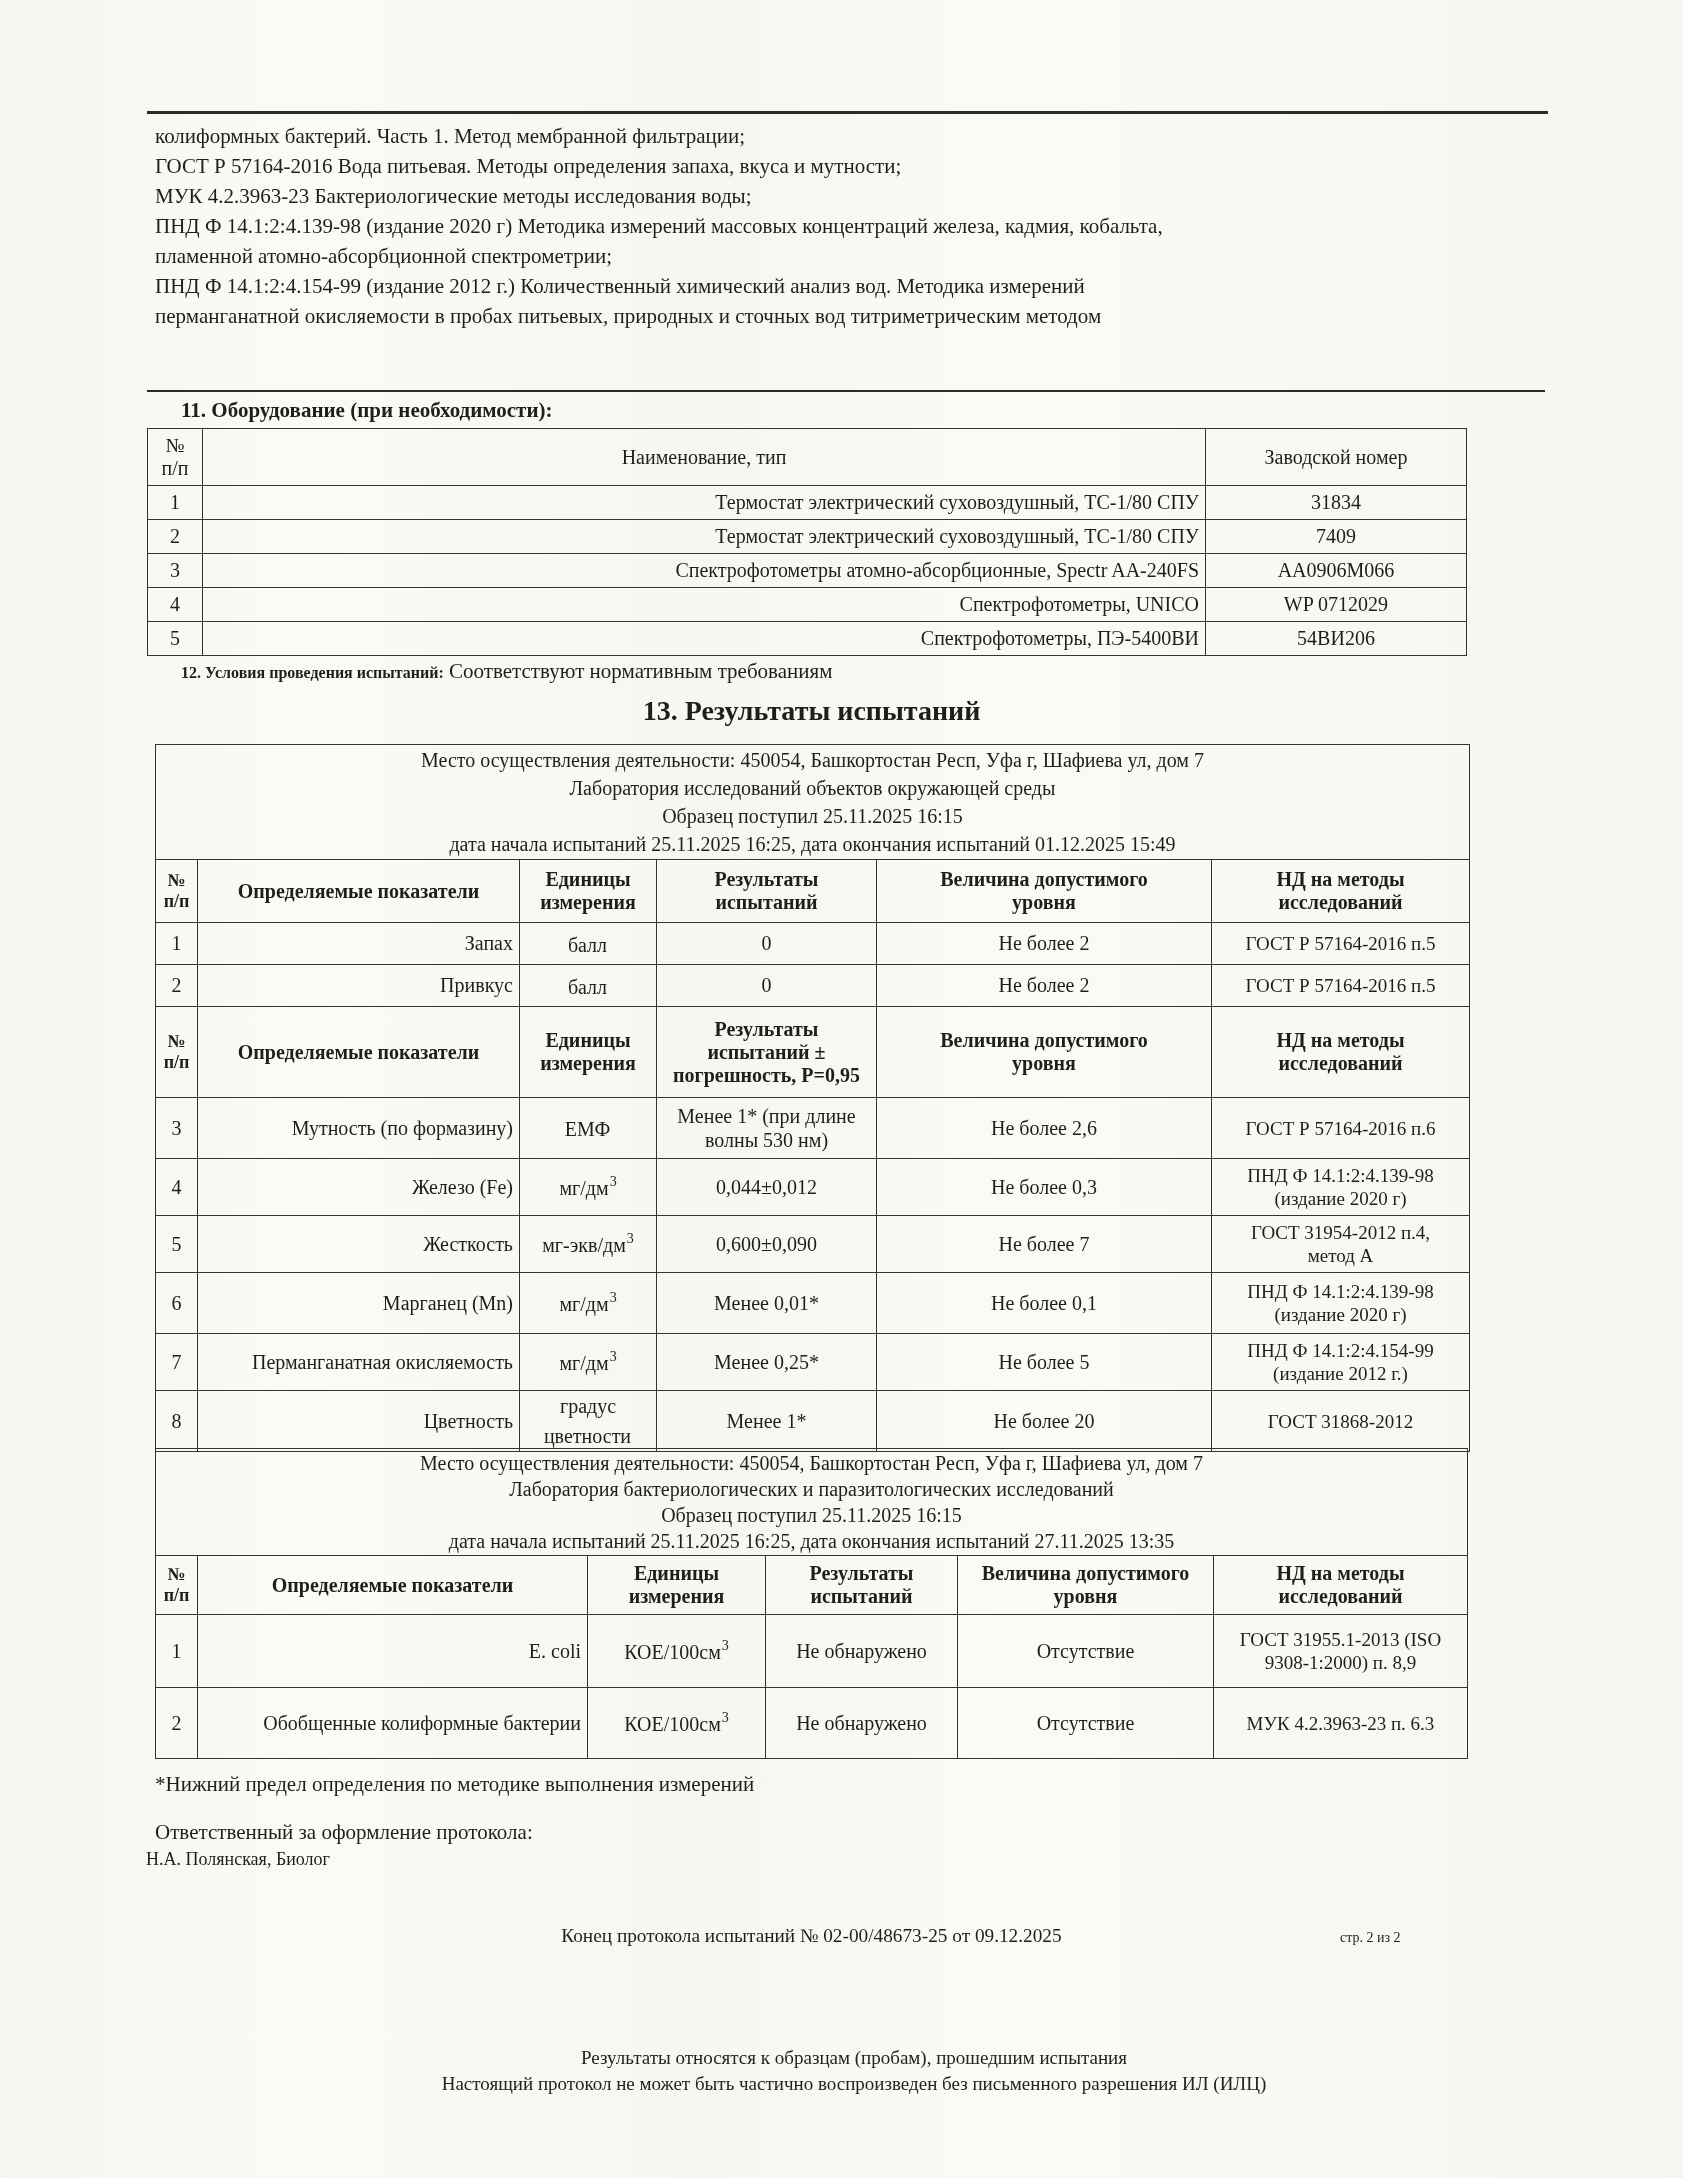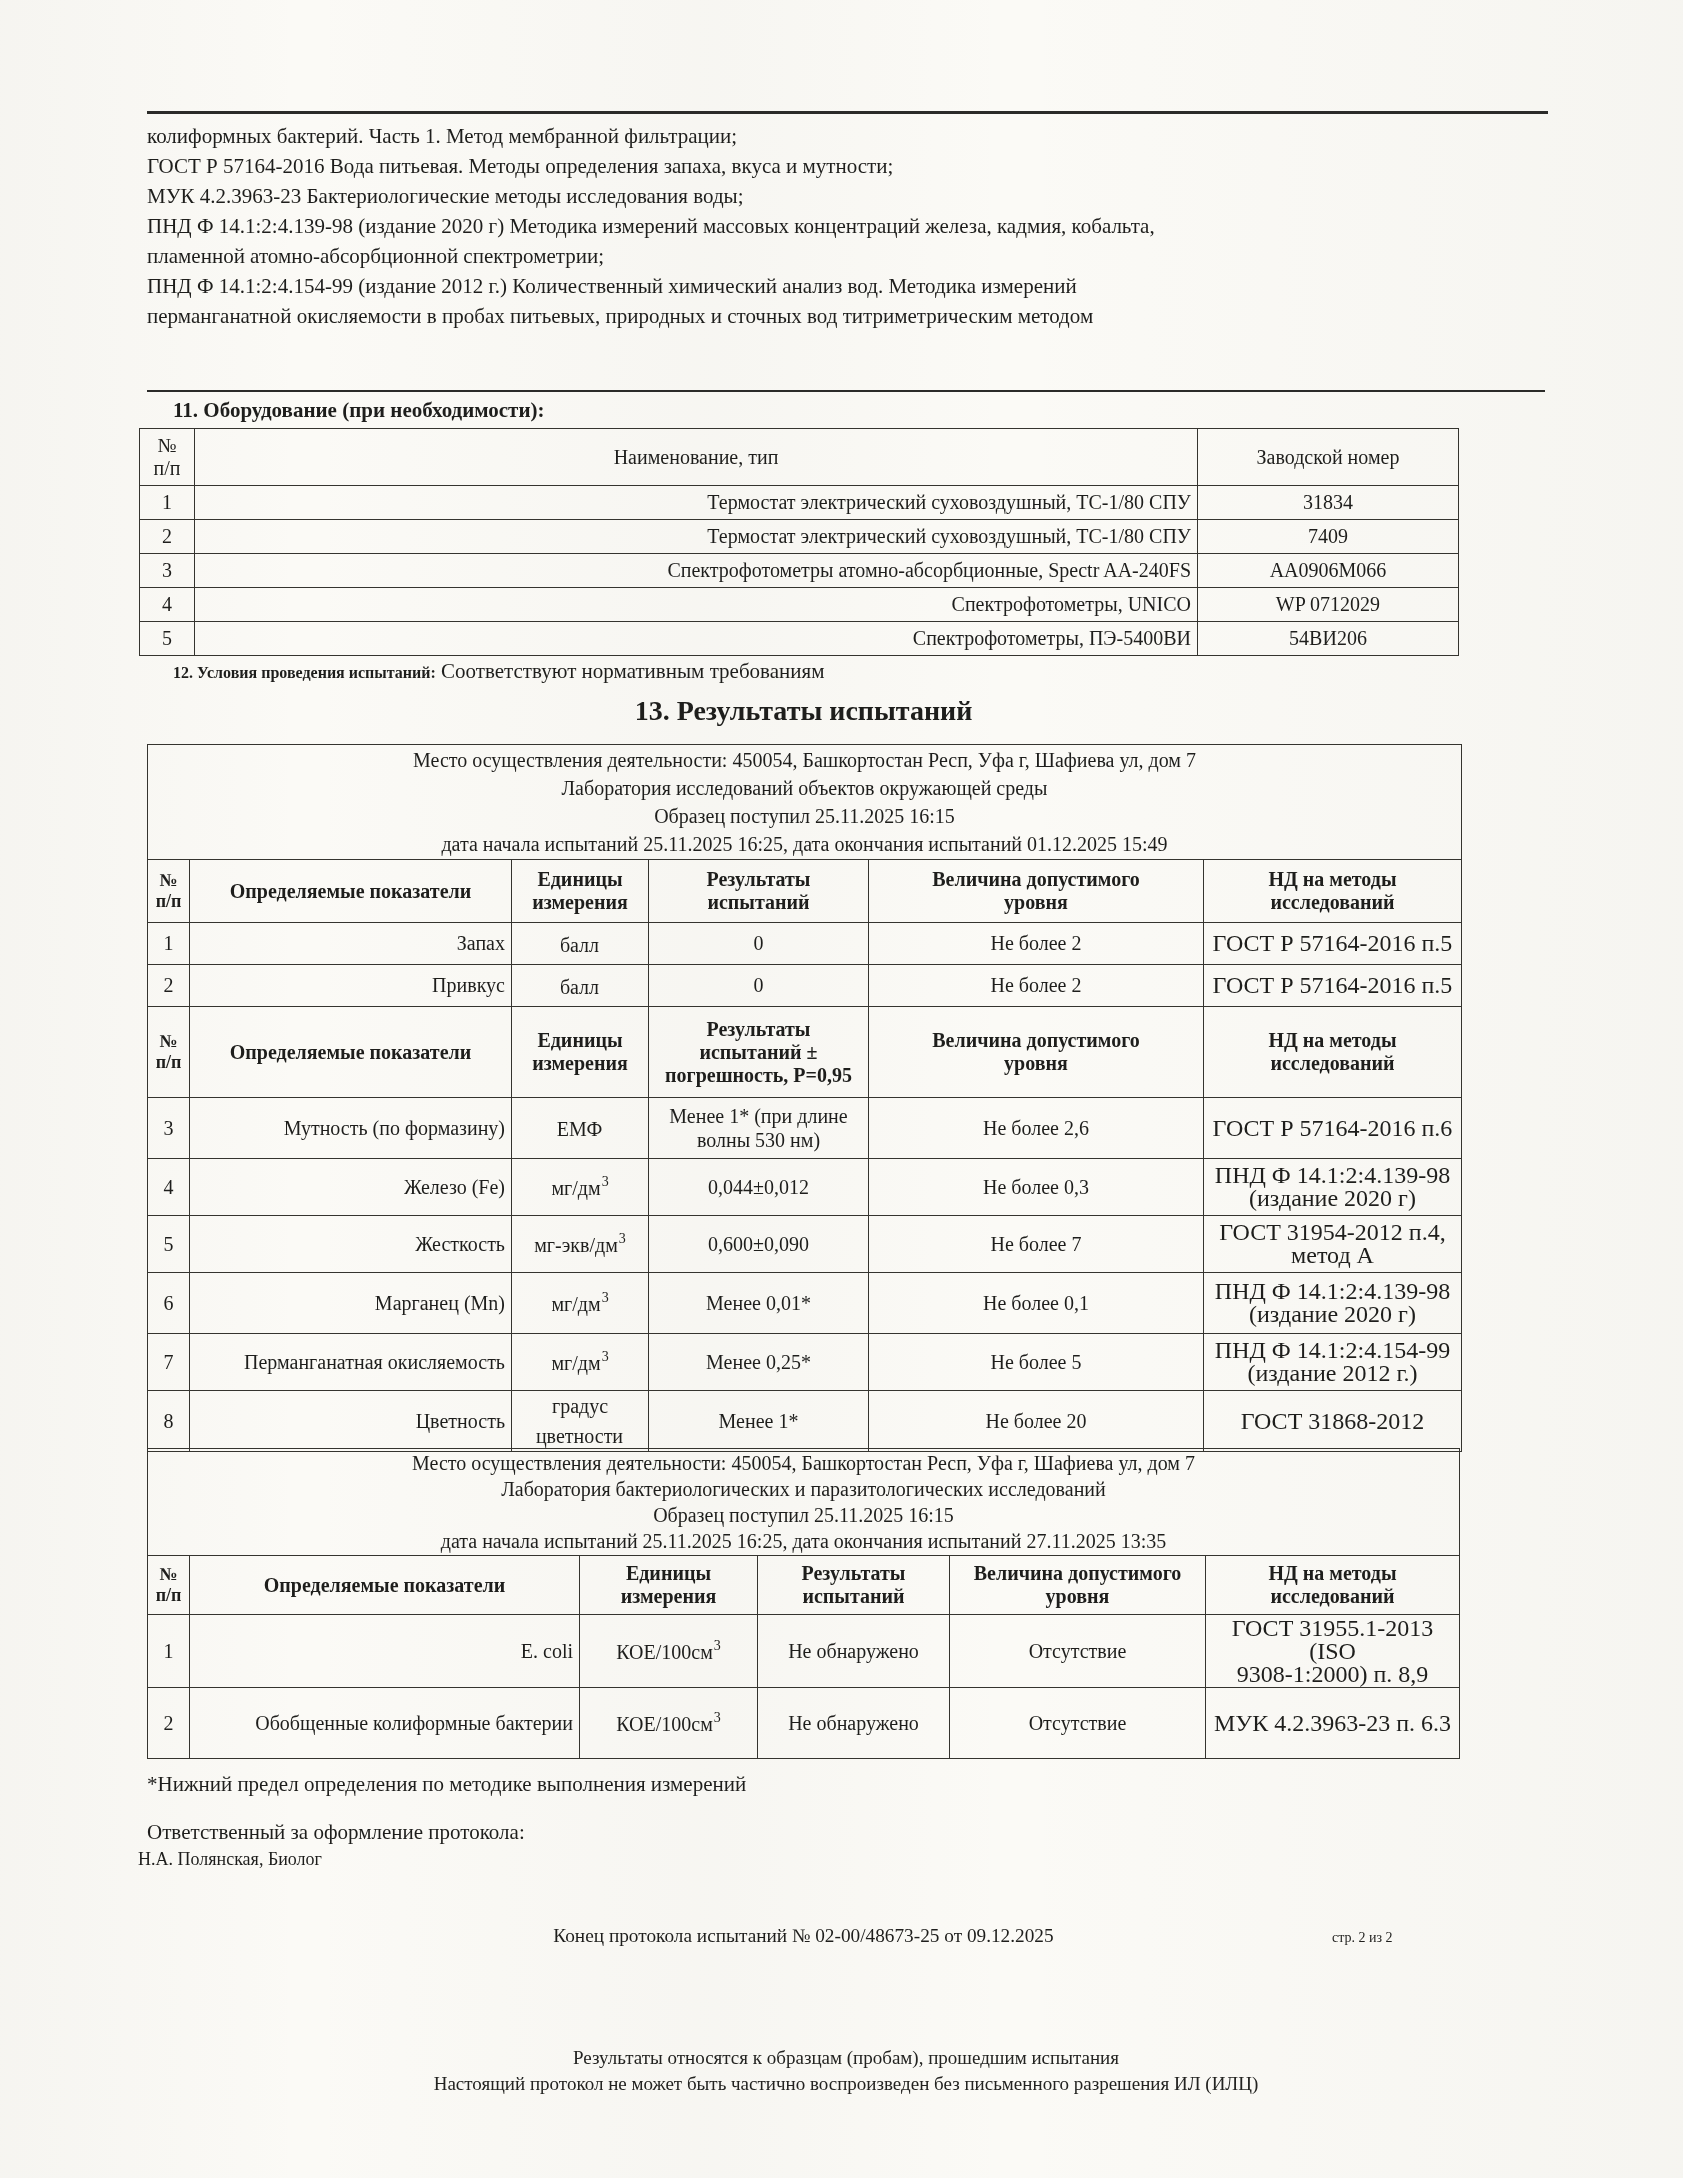--- a/index.html
+++ b/index.html
@@ -4,34 +4,34 @@
 <style>
   html,body{margin:0;padding:0;background:#d9d9d6;}
   .page{
     position:relative;width:1683px;height:2178px;margin:0 auto;
     background:#fbfaf6;
     background-image:linear-gradient(90deg, rgba(120,120,110,0.04) 0%, rgba(0,0,0,0) 18%, rgba(120,120,110,0.03) 42%, rgba(0,0,0,0) 60%, rgba(120,120,110,0.04) 100%);
     font-family:"Liberation Serif","DejaVu Serif",serif;
     color:#1e1e1c;
     overflow:hidden;
   }
-  .abs{position:absolute;}
+  .abs{position:absolute;margin-left:8px;}
   .rule{position:absolute;background:#2b2b29;}
   .intro{left:147px;top:121px;width:1401px;font-size:21px;line-height:30px;}
   .sec-title{font-weight:bold;font-size:21px;}
   table{border-collapse:collapse;table-layout:fixed;}
   td{border:1.6px solid #35342f;vertical-align:middle;font-size:20px;padding:1px 6px;overflow:hidden;}
   .c{text-align:center;}
   .l{text-align:right;padding-left:11px;}
   .bold{font-weight:bold;}
   .pre{white-space:pre-line;}
   .info-cell{line-height:28px;text-align:center;font-size:20px;}
   .info-cell-b{line-height:26px;text-align:center;font-size:20px;}
   sup.u3{font-size:14px;vertical-align:9px;margin-left:1px;}
-  .nd{font-size:24px;line-height:23px;}
+  .nd{font-size:19px;line-height:23px;}
   .small-foot{font-size:19px;line-height:26px;text-align:center;color:#232321;}
   .center-line{text-align:center;}
 </style>
 </head>
 <body>
 
 <div class="page">
 
   <div class="rule" style="left:147px;top:111px;width:1401px;height:3px;"></div>
 

